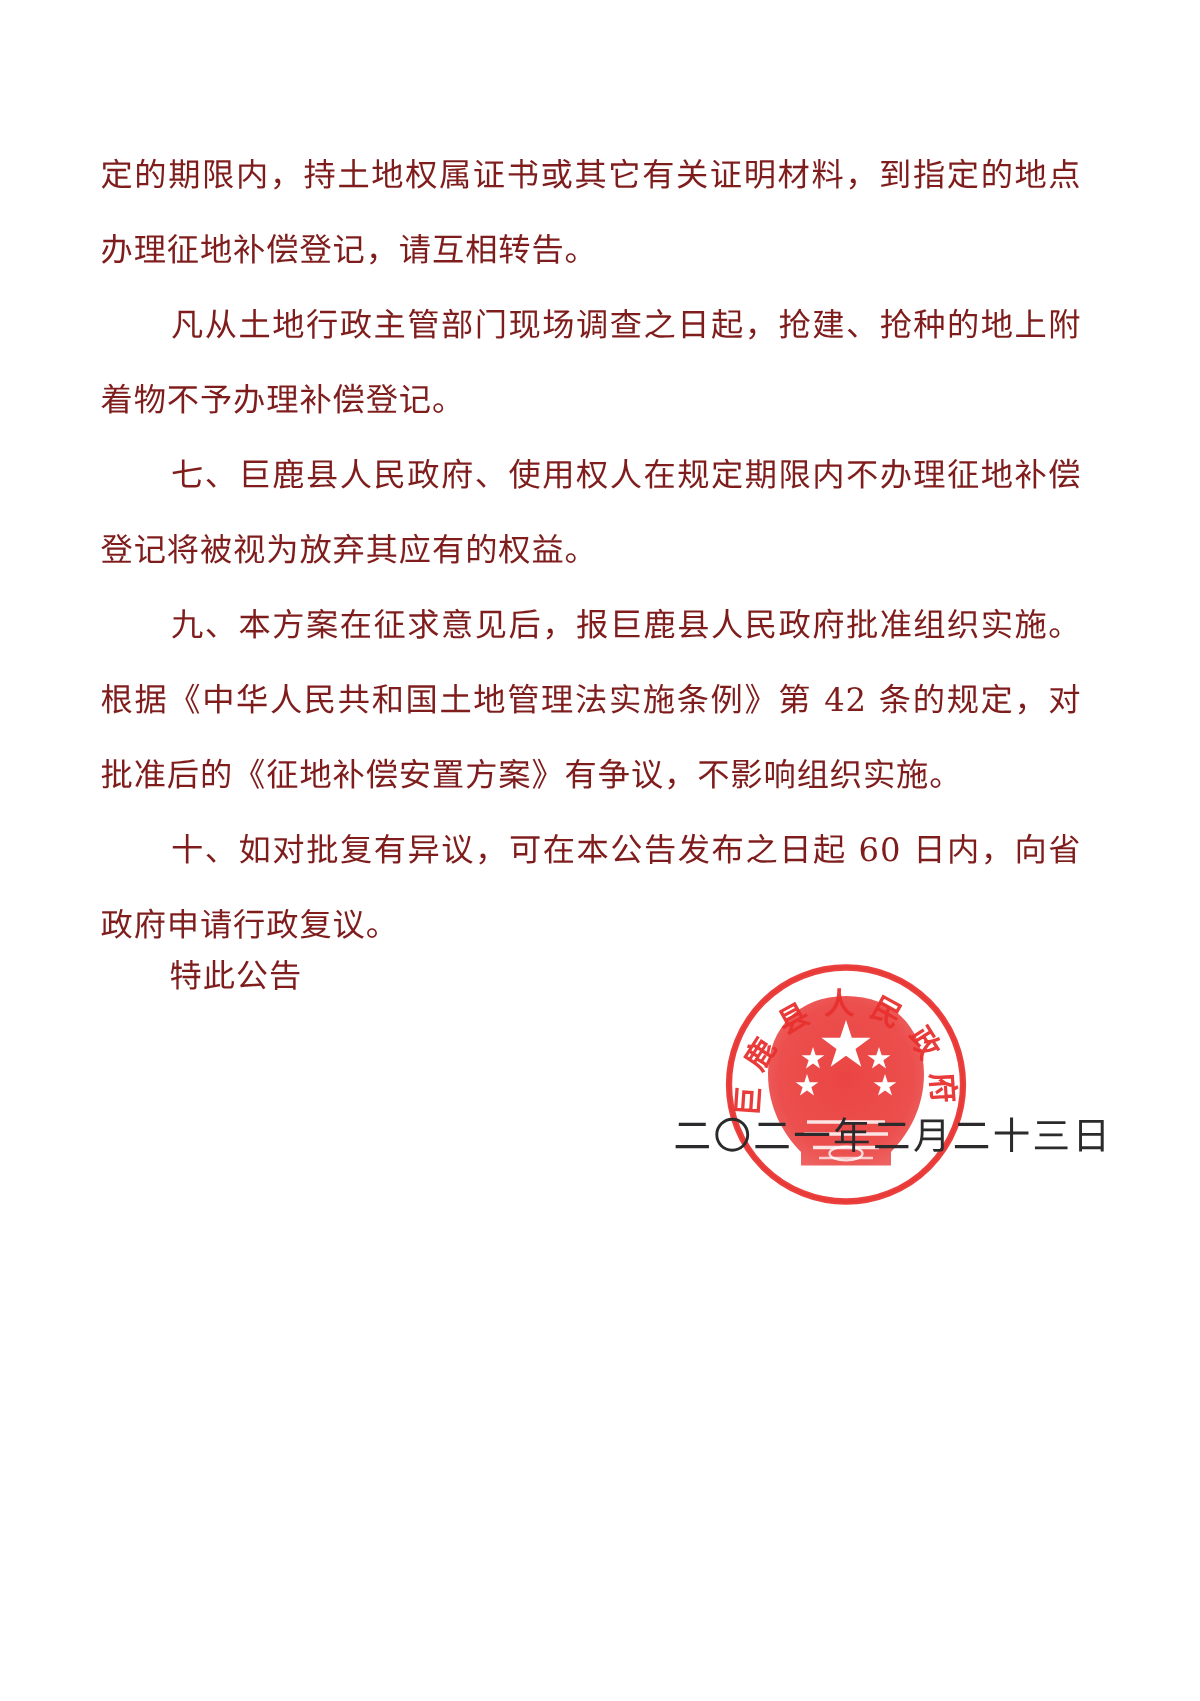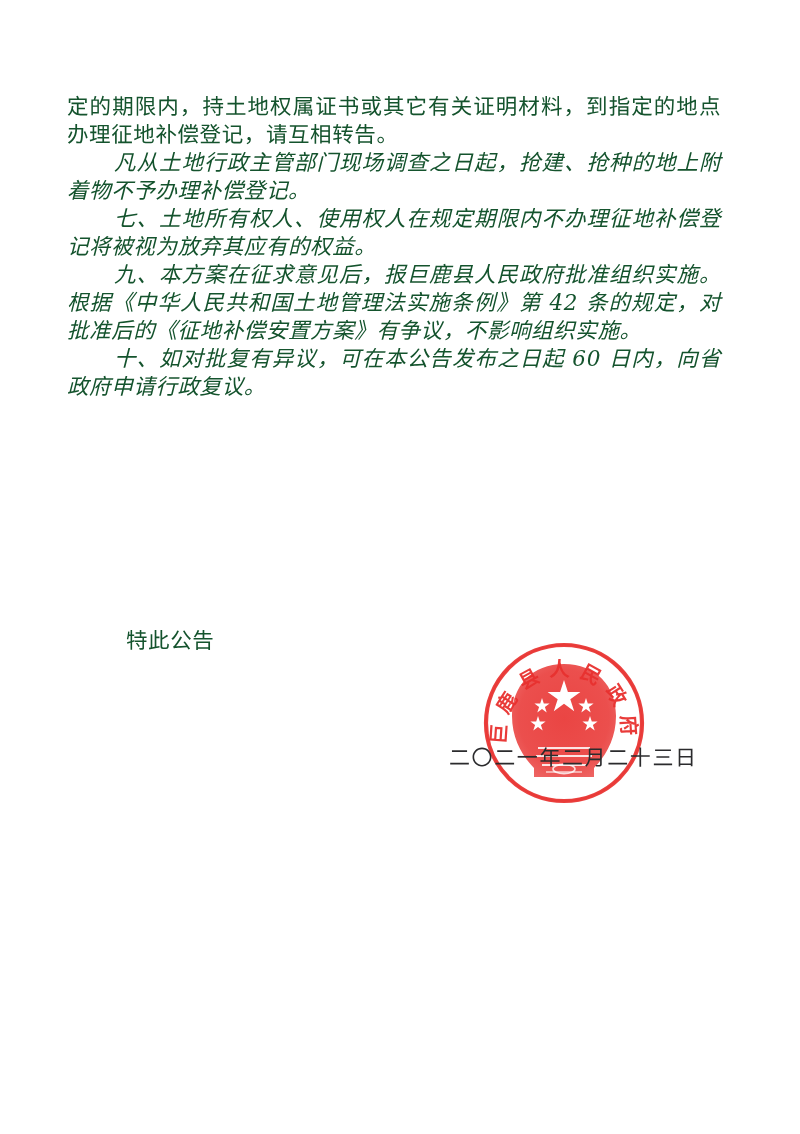--- a/index.html
+++ b/index.html
@@ -26,40 +26,39 @@
   
   .doc-body {
     position: absolute;
     left: 67px;
     top: 93px;
     width: 654px;
   }
 
   .para {
     margin: 0;
-    color: #14532d;
+    color: #7f1d1d;
     font-size: 21.5px;
-    line-height: 28px;
+    line-height: 50px;
     letter-spacing: 0.6px;
     text-align: justify;
     text-justify: inter-character;
     text-align-last: left;
     font-weight: 400;
   }
   .para.indent {
     text-indent: 47px;
-    font-style: italic;
   }
   .para.cont {
     text-indent: 0;
   }
 
   .closing {
     position: absolute;
-    left: 79px;
+    left: 66px;
     top: 627px;
     width: 654px;
   }
   .closing .para { text-indent: 47px; }
 
   
   .sign-zone {
     position: absolute;
     left: 0;
     top: 0;
@@ -74,40 +73,40 @@
     top: 638px;
     width: 164px;
     height: 170px;
   }
   .seal svg { display: block; width: 100%; height: 100%; }
 
   .sign-date {
     position: absolute;
     left: 449px;
     top: 744px;
-    font-size: 21px;
+    font-size: 25px;
     line-height: 28px;
     color: #2b2b2d;
     letter-spacing: 1.6px;
     white-space: nowrap;
     font-family: "DejaVu Serif", "Liberation Serif", serif;
   }
 </style>
 </head>
 <body>
 
 <div class="page">
 
   <div class="doc-body">
 
     <p class="para cont">定的期限内，持土地权属证书或其它有关证明材料，到指定的地点办理征地补偿登记，请互相转告。</p>
 
     <p class="para indent">凡从土地行政主管部门现场调查之日起，抢建、抢种的地上附着物不予办理补偿登记。</p>
 
-    <p class="para indent">七、土地所有权人、使用权人在规定期限内不办理征地补偿登记将被视为放弃其应有的权益。</p>
+    <p class="para indent">七、巨鹿县人民政府、使用权人在规定期限内不办理征地补偿登记将被视为放弃其应有的权益。</p>
 
 
     <p class="para indent">九、本方案在征求意见后，报巨鹿县人民政府批准组织实施。根据《中华人民共和国土地管理法实施条例》第 42 条的规定，对批准后的《征地补偿安置方案》有争议，不影响组织实施。</p>
 
     <p class="para indent">十、如对批复有异议，可在本公告发布之日起 60 日内，向省政府申请行政复议。</p>
 
   </div>
 
   <div class="closing">
     <p class="para">特此公告</p>

